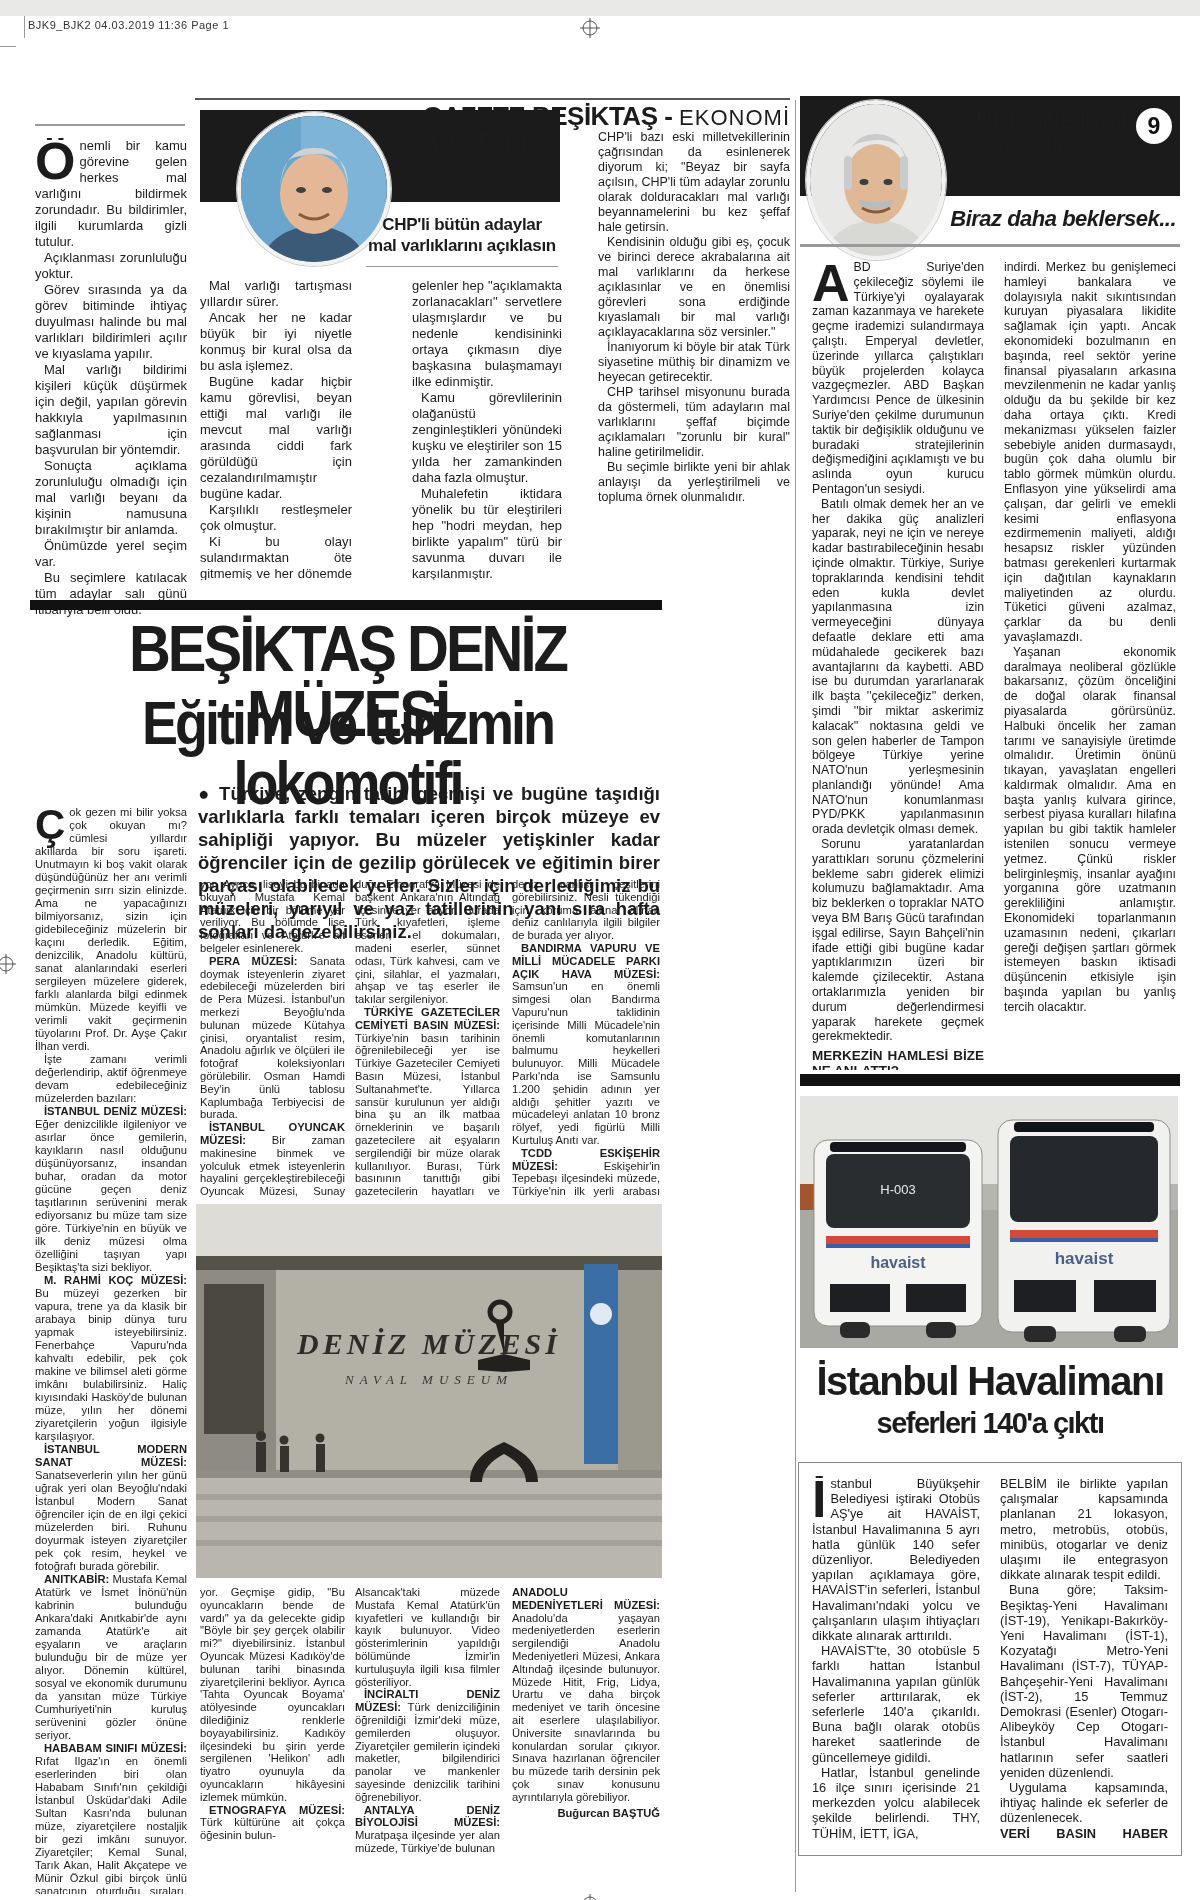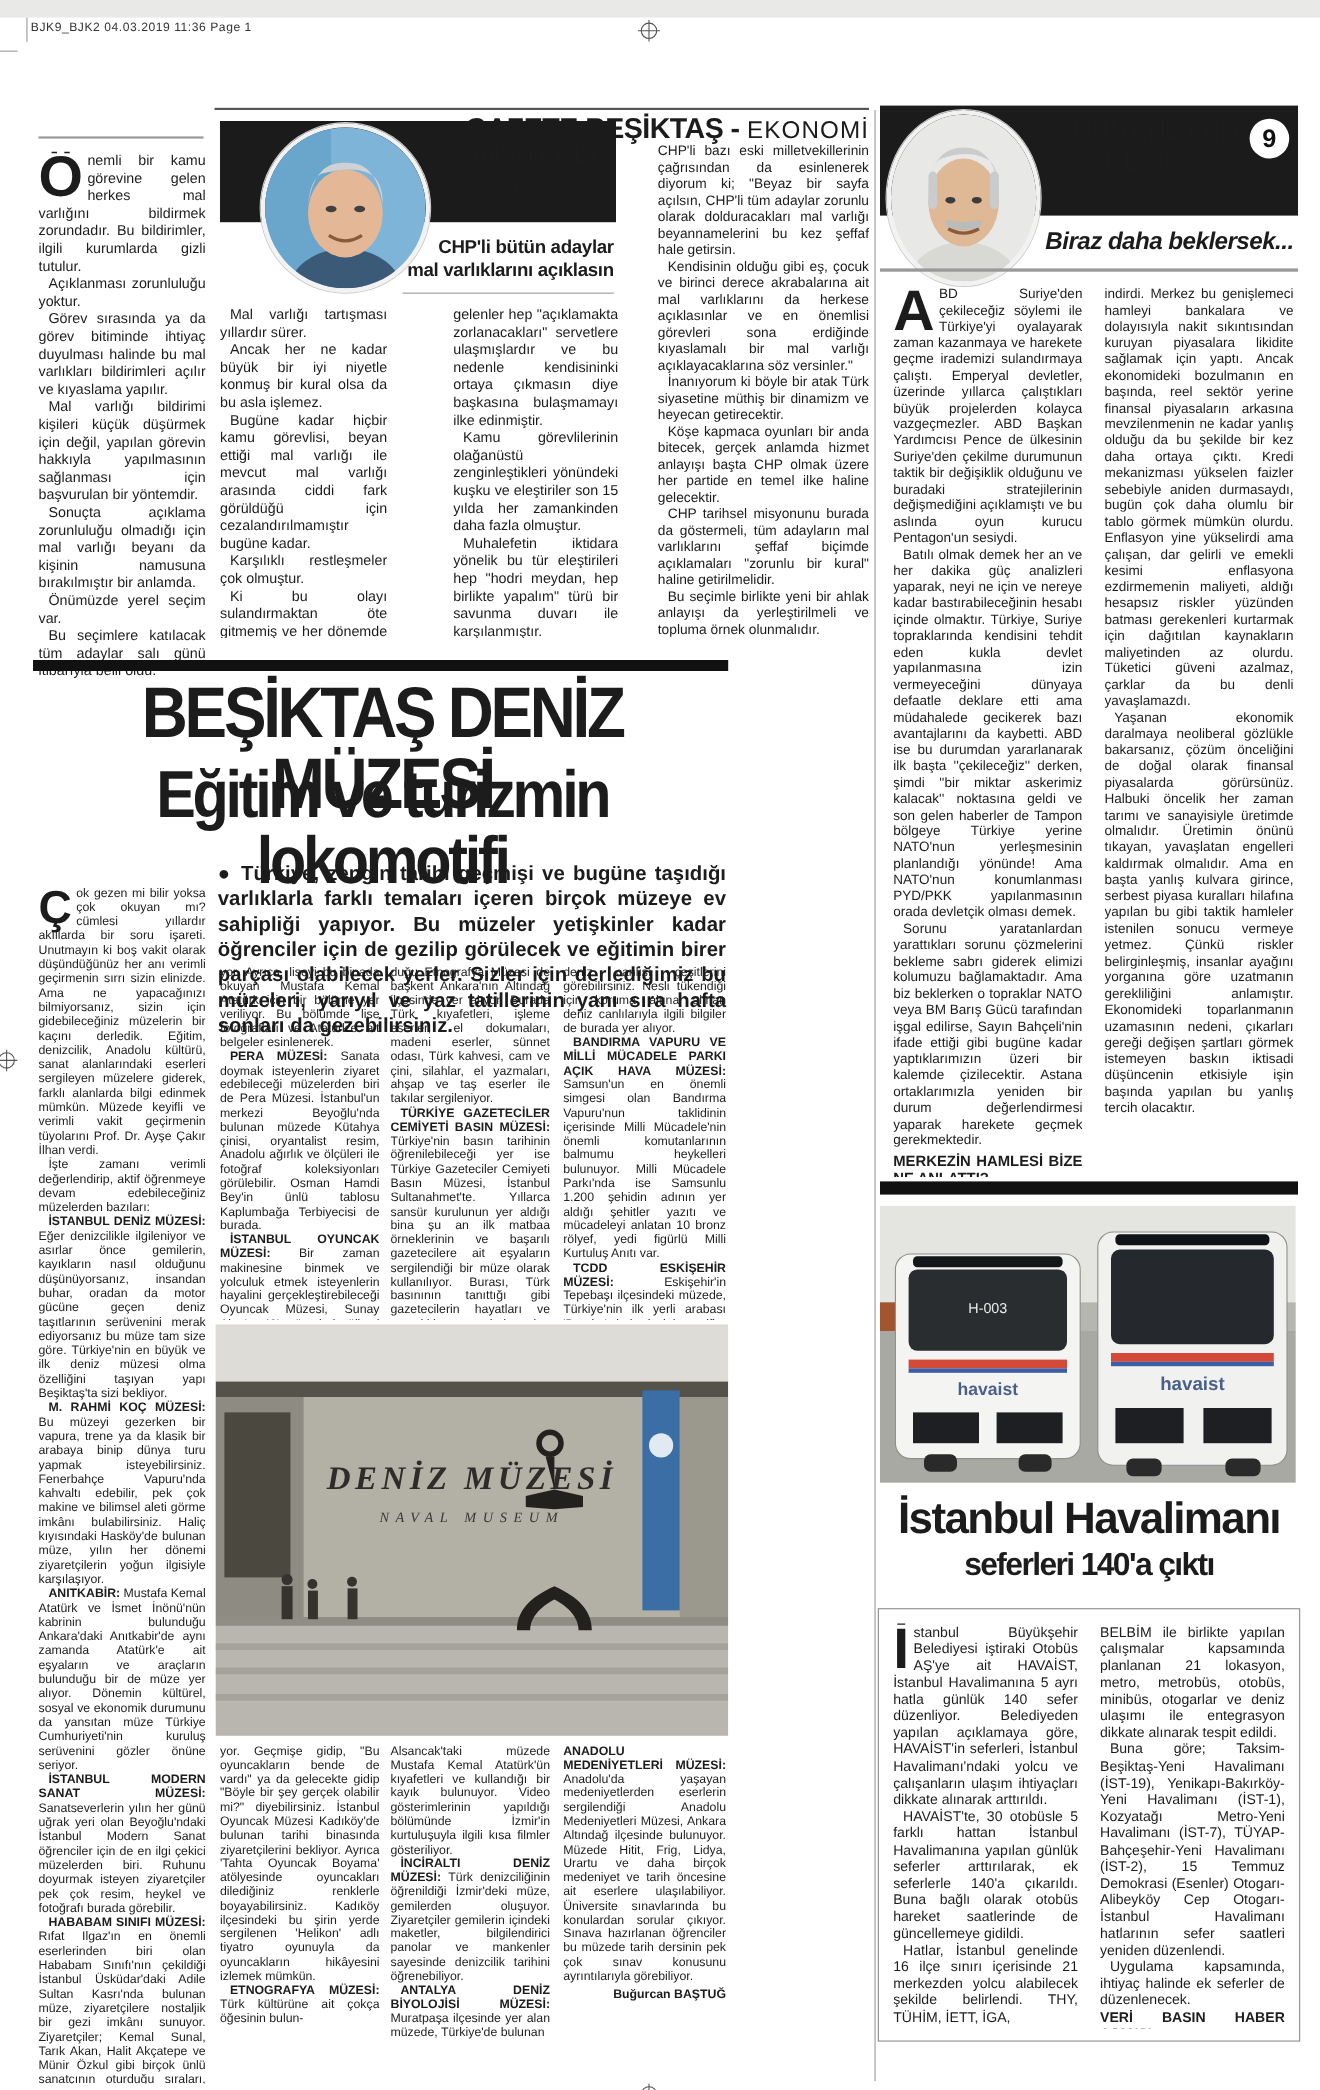--- a/index.html
+++ b/index.html
@@ -11,21 +11,21 @@
   .blackbar{background:#111;}
   .slug{font-size:11px;color:#333;letter-spacing:.5px;}
   .masthead{font-size:26px;font-weight:800;letter-spacing:-.5px;text-align:right;white-space:nowrap;}
   .masthead .sub{font-weight:400;font-size:22px;letter-spacing:1px;}
   .colhead-box{background:#1b1b1b;color:#fff;}
   .colhead-name{font-weight:800;font-size:24px;letter-spacing:-.5px;text-align:center;line-height:27px;}
   .colhead-role{font-weight:700;font-size:14px;text-align:center;}
   .pagenum-circle{width:36px;height:36px;border-radius:50%;background:#fff;color:#111;
                   font-weight:700;font-size:23px;text-align:center;line-height:36px;}
   .photo-ring{border-radius:50%;border:4px solid #f2f2f2;overflow:hidden;box-shadow:0 0 0 1px #ccc;}
-  .headline-sm{font-weight:800;font-size:17px;line-height:21px;text-align:right;letter-spacing:-.3px;}
+  .headline-sm{font-weight:800;font-size:17px;line-height:21px;text-align:center;letter-spacing:-.3px;}
   .headline-big{font-weight:800;text-align:center;letter-spacing:-3px;line-height:1;transform:scaleY(1.12);transform-origin:top;}
   .headline-med{font-weight:800;text-align:center;letter-spacing:-1.5px;line-height:1.05;}
   .intro{font-weight:700;font-size:18.5px;line-height:23px;text-align:justify;}
   .txtcol{text-align:justify;overflow:hidden;}
   .txtcol p{margin:0;text-indent:9px;}
   .txtcol p.nofirst{text-indent:0;}
   .body-col{font-size:13px;line-height:16px;}
   .chp-col{font-size:12.5px;line-height:15px;}
   .mus-col{font-size:11.2px;line-height:12.8px;}
   .kes-col{font-size:12.3px;line-height:14.8px;}
@@ -108,39 +108,38 @@
     </div>
   <div class="abs txtcol body-col" style="left:412px;top:262px;width:150px;height:302px;">
       <p class="nofirst">gelenler hep "açıklamakta zorlanacakları" servetlere ulaşmışlardır ve bu nedenle kendisininki ortaya çıkmasın diye başkasına bulaşmamayı ilke edinmiştir.</p>
       <p>Kamu görevlilerinin olağanüstü zenginleştikleri yönündeki kuşku ve eleştiriler son 15 yılda her zamankinden daha fazla olmuştur.</p>
       <p>Muhalefetin iktidara yönelik bu tür eleştirileri hep "hodri meydan, hep birlikte yapalım" türü bir savunma duvarı ile karşılanmıştır.</p>
     </div>
   <div class="abs txtcol chp-col" style="left:598px;top:114px;width:192px;height:458px;">
       <p class="nofirst">CHP'li bazı eski milletvekillerinin çağrısından da esinlenerek diyorum ki; "Beyaz bir sayfa açılsın, CHP'li tüm adaylar zorunlu olarak dolduracakları mal varlığı beyannamelerini bu kez şeffaf hale getirsin.</p>
       <p>Kendisinin olduğu gibi eş, çocuk ve birinci derece akrabalarına ait mal varlıklarını da herkese açıklasınlar ve en önemlisi görevleri sona erdiğinde kıyaslamalı bir mal varlığı açıklayacaklarına söz versinler."</p>
       <p>İnanıyorum ki böyle bir atak Türk siyasetine müthiş bir dinamizm ve heyecan getirecektir.</p>
-      <p>Köşe kapmaca oyunları bir anda bitecek, gerçek anlamda hizmet anlayışı başta CHP olmak üzere her partide en temel ilke haline gelecektir.</p>
       <p>CHP tarihsel misyonunu burada da göstermeli, tüm adayların mal varlıklarını şeffaf biçimde açıklamaları "zorunlu bir kural" haline getirilmelidir.</p>
       <p>Bu seçimle birlikte yeni bir ahlak anlayışı da yerleştirilmeli ve topluma örnek olunmalıdır.</p>
     </div>
 
   <div class="abs thinrule" style="left:795px;top:84px;width:1px;height:1792px;"></div>
 
   <div class="abs blackbar" style="left:30px;top:584px;width:632px;height:10px;"></div>
   <div class="abs headline-big" style="left:30px;top:600px;width:635px;font-size:58px;">BEŞİKTAŞ DENİZ MÜZESİ</div>
   <div class="abs headline-big" style="left:30px;top:676px;width:635px;font-size:54px;">Eğitim ve turizmin lokomotifi</div>
   <div class="abs intro" style="left:198px;top:766px;width:462px;">●  Türkiye, zengin tarihi geçmişi ve bugüne taşıdığı varlıklarla farklı temaları içeren birçok müzeye ev sahipliği yapıyor. Bu müzeler yetişkinler kadar öğrenciler için de gezilip görülecek ve eğitimin birer parçası olabilecek yerler. Sizler için derlediğimiz bu müzeleri, yarıyıl ve yaz tatillerinin yanı sıra hafta sonları da gezebilirsiniz.</div>
 
   <div class="abs txtcol mus-col" style="left:35px;top:790px;width:152px;height:1088px;line-height:13px;">
       <p class="nofirst"><span class="dc dc-sm">Ç</span>ok gezen mi bilir yoksa çok okuyan mı? cümlesi yıllardır akıllarda bir soru işareti. Unutmayın ki boş vakit olarak düşündüğünüz her anı verimli geçirmenin sırrı sizin elinizde. Ama ne yapacağınızı bilmiyorsanız, sizin için gidebileceğiniz müzelerin bir kaçını derledik. Eğitim, denizcilik, Anadolu kültürü, sanat alanlarındaki eserleri sergileyen müzelere giderek, farklı alanlarda bilgi edinmek mümkün. Müzede keyifli ve verimli vakit geçirmenin tüyolarını Prof. Dr. Ayşe Çakır İlhan verdi.</p>
       <p>İşte zamanı verimli değerlendirip, aktif öğrenmeye devam edebileceğiniz müzelerden bazıları:</p>
       <p><b>İSTANBUL DENİZ MÜZESİ: </b>Eğer denizcilikle ilgileniyor ve asırlar önce gemilerin, kayıkların nasıl olduğunu düşünüyorsanız, insandan buhar, oradan da motor gücüne geçen deniz taşıtlarının serüvenini merak ediyorsanız bu müze tam size göre. Türkiye'nin en büyük ve ilk deniz müzesi olma özelliğini taşıyan yapı Beşiktaş'ta sizi bekliyor.</p>
       <p><b>M. RAHMİ KOÇ MÜZESİ: </b>Bu müzeyi gezerken bir vapura, trene ya da klasik bir arabaya binip dünya turu yapmak isteyebilirsiniz. Fenerbahçe Vapuru'nda kahvaltı edebilir, pek çok makine ve bilimsel aleti görme imkânı bulabilirsiniz. Haliç kıyısındaki Hasköy'de bulunan müze, yılın her dönemi ziyaretçilerin yoğun ilgisiyle karşılaşıyor.</p>
+      <p><b>İSTANBUL MODERN SANAT MÜZESİ: </b>Sanatseverlerin yılın her günü uğrak yeri olan Beyoğlu'ndaki İstanbul Modern Sanat öğrenciler için de en ilgi çekici müzelerden biri. Ruhunu doyurmak isteyen ziyaretçiler pek çok resim, heykel ve fotoğrafı burada görebilir.</p>
       <p><b>ANITKABİR: </b>Mustafa Kemal Atatürk ve İsmet İnönü'nün kabrinin bulunduğu Ankara'daki Anıtkabir'de aynı zamanda Atatürk'e ait eşyaların ve araçların bulunduğu bir de müze yer alıyor. Dönemin kültürel, sosyal ve ekonomik durumunu da yansıtan müze Türkiye Cumhuriyeti'nin kuruluş serüvenini gözler önüne seriyor.</p>
-      <p><b>İSTANBUL MODERN SANAT MÜZESİ: </b>Sanatseverlerin yılın her günü uğrak yeri olan Beyoğlu'ndaki İstanbul Modern Sanat öğrenciler için de en ilgi çekici müzelerden biri. Ruhunu doyurmak isteyen ziyaretçiler pek çok resim, heykel ve fotoğrafı burada görebilir.</p>
       <p><b>HABABAM SINIFI MÜZESİ: </b>Rıfat Ilgaz'ın en önemli eserlerinden biri olan Hababam Sınıfı'nın çekildiği İstanbul Üsküdar'daki Adile Sultan Kasrı'nda bulunan müze, ziyaretçilere nostaljik bir gezi imkânı sunuyor. Ziyaretçiler; Kemal Sunal, Tarık Akan, Halit Akçatepe ve Münir Özkul gibi birçok ünlü sanatçının oturduğu sıraları, okuldan kaçış planlarının çizildiği kara tahtayı görebiliyor.</p>
     </div>
   <div class="abs txtcol mus-col" style="left:200px;top:862px;width:145px;height:322px;">
       <p class="nofirst">yor. Ayrıca, liseyi bu binada okuyan Mustafa Kemal Atatürk için bir bölüme yer veriliyor. Bu bölümde lise fotoğrafları ve Atatürk'e ait belgeler esinlenerek.</p>
       <p><b>PERA MÜZESİ: </b>Sanata doymak isteyenlerin ziyaret edebileceği müzelerden biri de Pera Müzesi. İstanbul'un merkezi Beyoğlu'nda bulunan müzede Kütahya çinisi, oryantalist resim, Anadolu ağırlık ve ölçüleri ile fotoğraf koleksiyonları görülebilir. Osman Hamdi Bey'in ünlü tablosu Kaplumbağa Terbiyecisi de burada.</p>
       <p><b>İSTANBUL OYUNCAK MÜZESİ: </b>Bir zaman makinesine binmek ve yolculuk etmek isteyenlerin hayalini gerçekleştirebileceği Oyuncak Müzesi, Sunay Akın'ın 40'ın üzerinde ülkeyi gezerek topladığı oyuncaklardan oluşu-</p>
     </div>
   <div class="abs txtcol mus-col" style="left:355px;top:862px;width:145px;height:322px;">
       <p class="nofirst">duğu Etnografya Müzesi de başkent Ankara'nın Altındağ ilçesinde yer alıyor. Burada Türk kıyafetleri, işleme eserler, el dokumaları, madeni eserler, sünnet odası, Türk kahvesi, cam ve çini, silahlar, el yazmaları, ahşap ve taş eserler ile takılar sergileniyor.</p>
       <p><b>TÜRKİYE GAZETECİLER CEMİYETİ BASIN MÜZESİ: </b>Türkiye'nin basın tarihinin öğrenilebileceği yer ise Türkiye Gazeteciler Cemiyeti Basın Müzesi, İstanbul Sultanahmet'te. Yıllarca sansür kurulunun yer aldığı bina şu an ilk matbaa örneklerinin ve başarılı gazetecilere ait eşyaların sergilendiği bir müze olarak kullanılıyor. Burası, Türk basınının tanıttığı gibi gazetecilerin hayatları ve yaşadıkları sayesinde yakın tarihe ışık tutuyor.</p>

